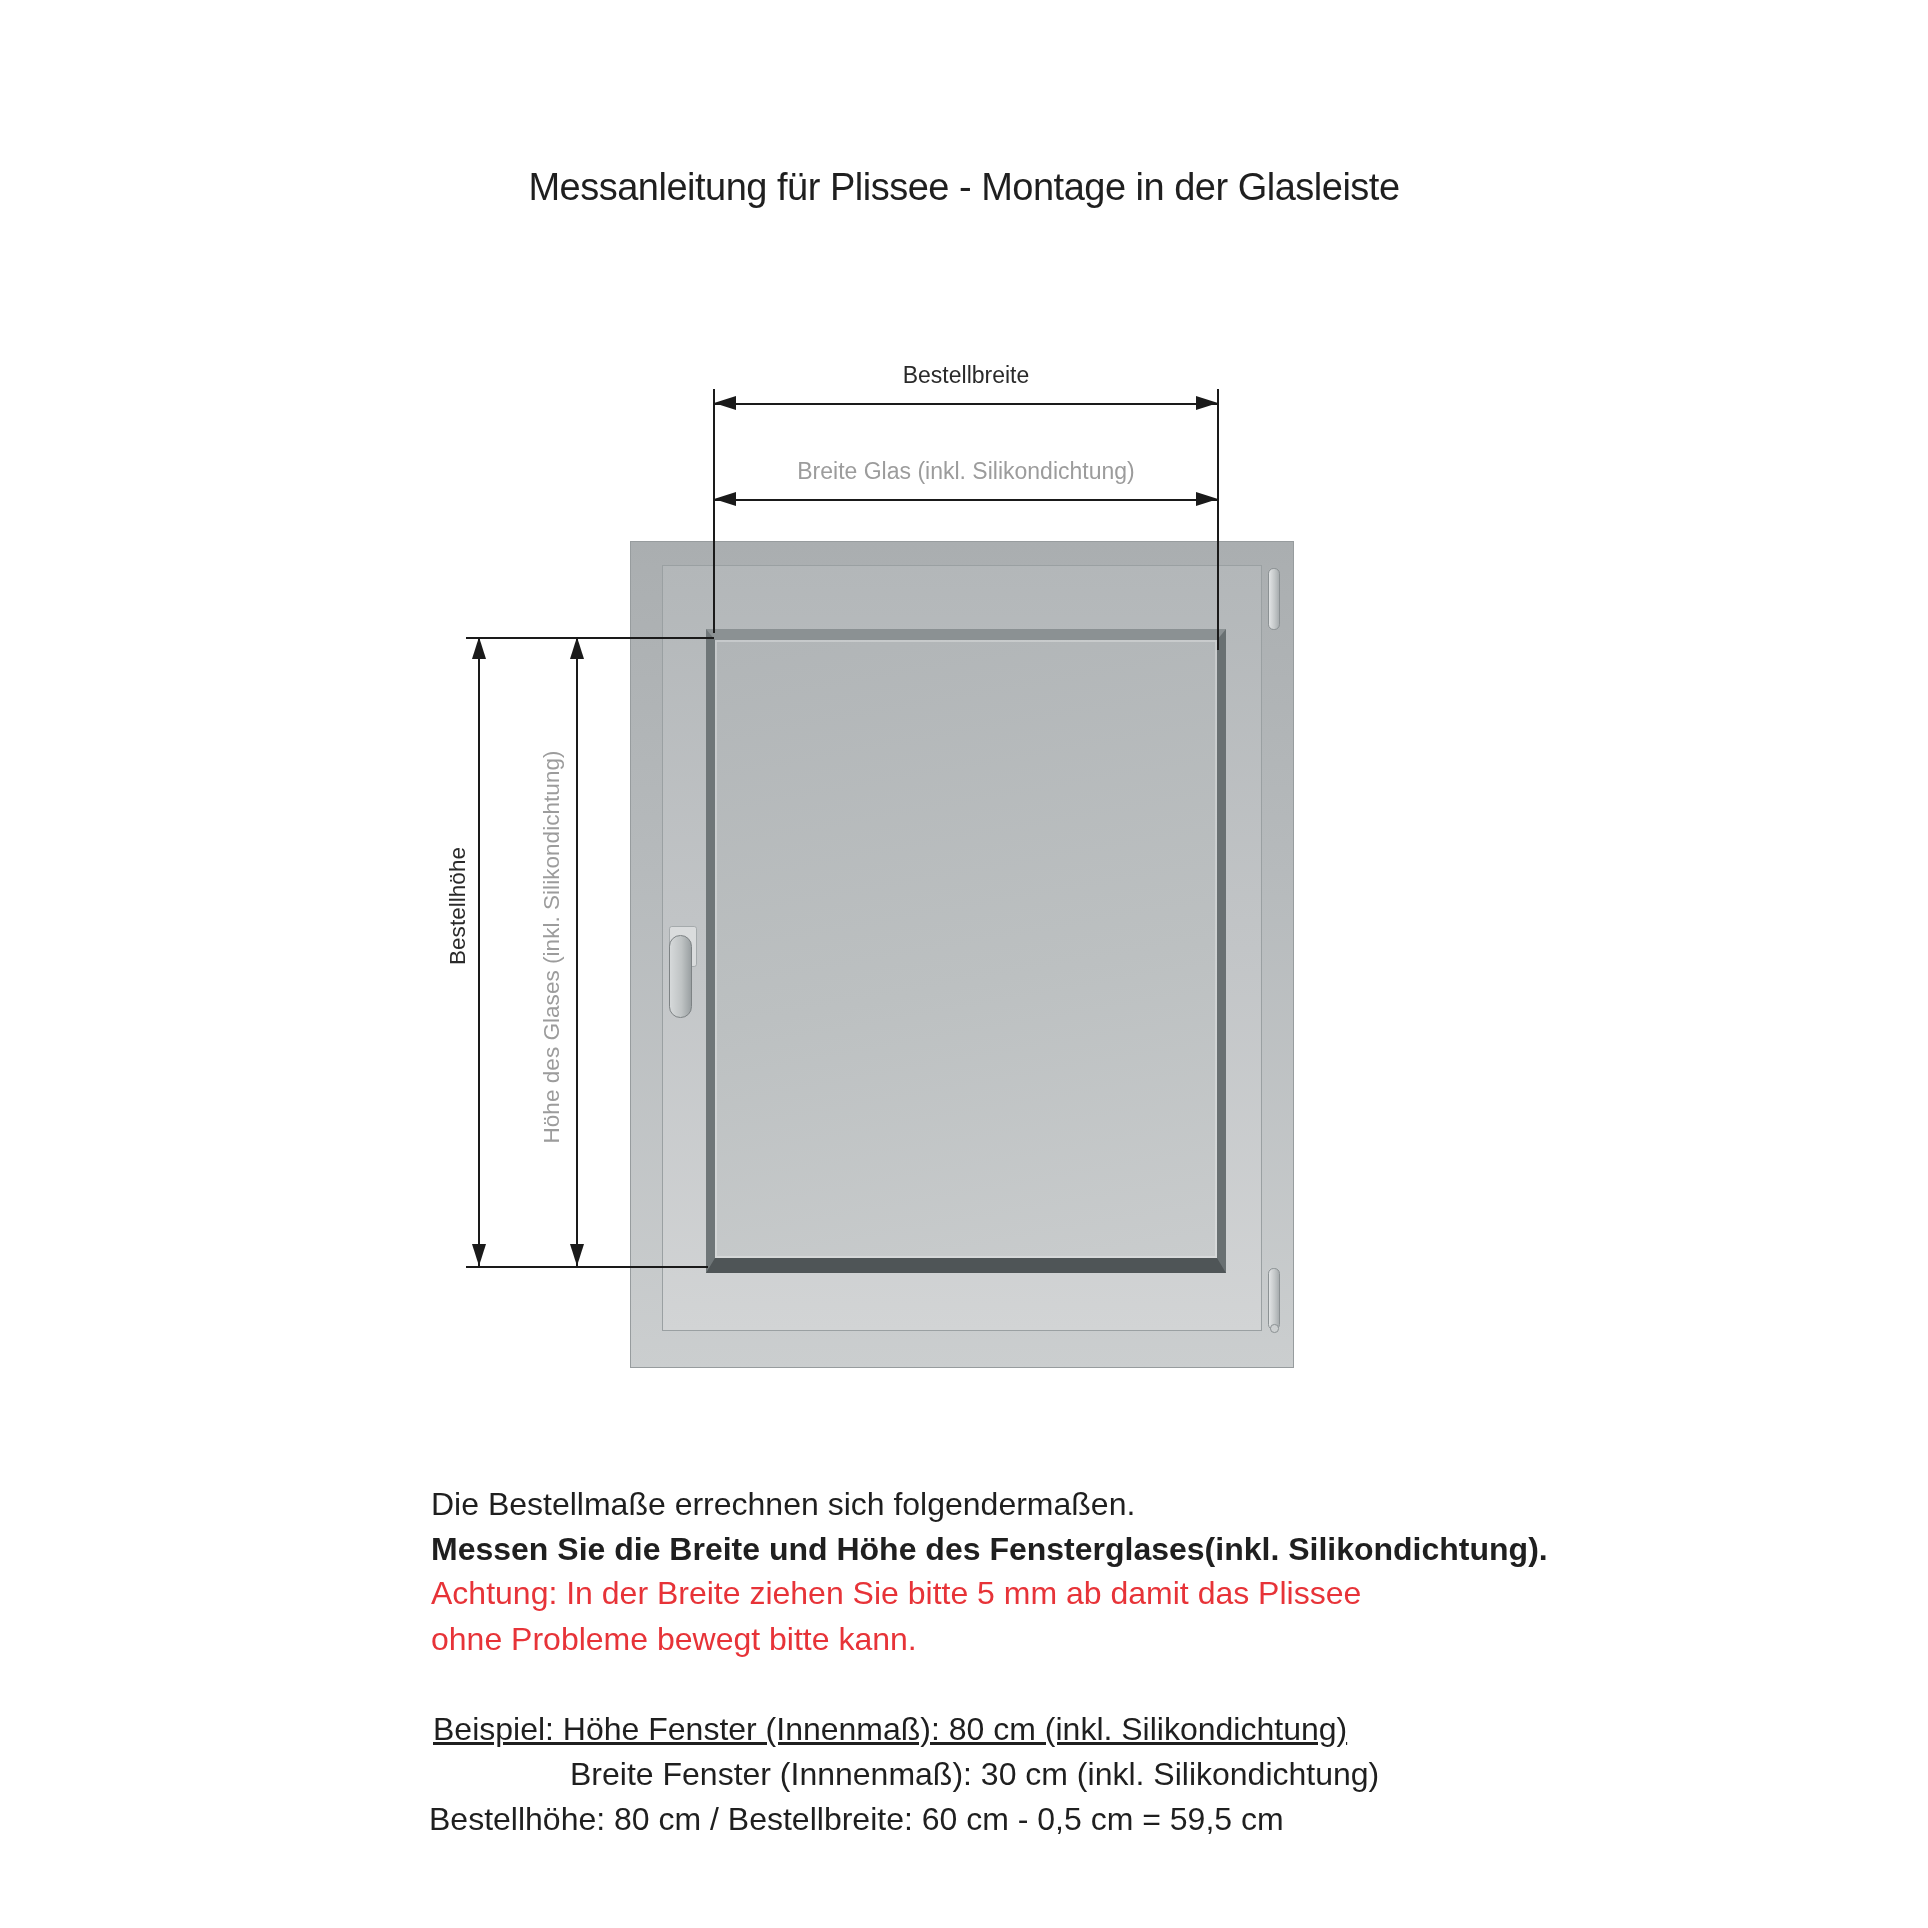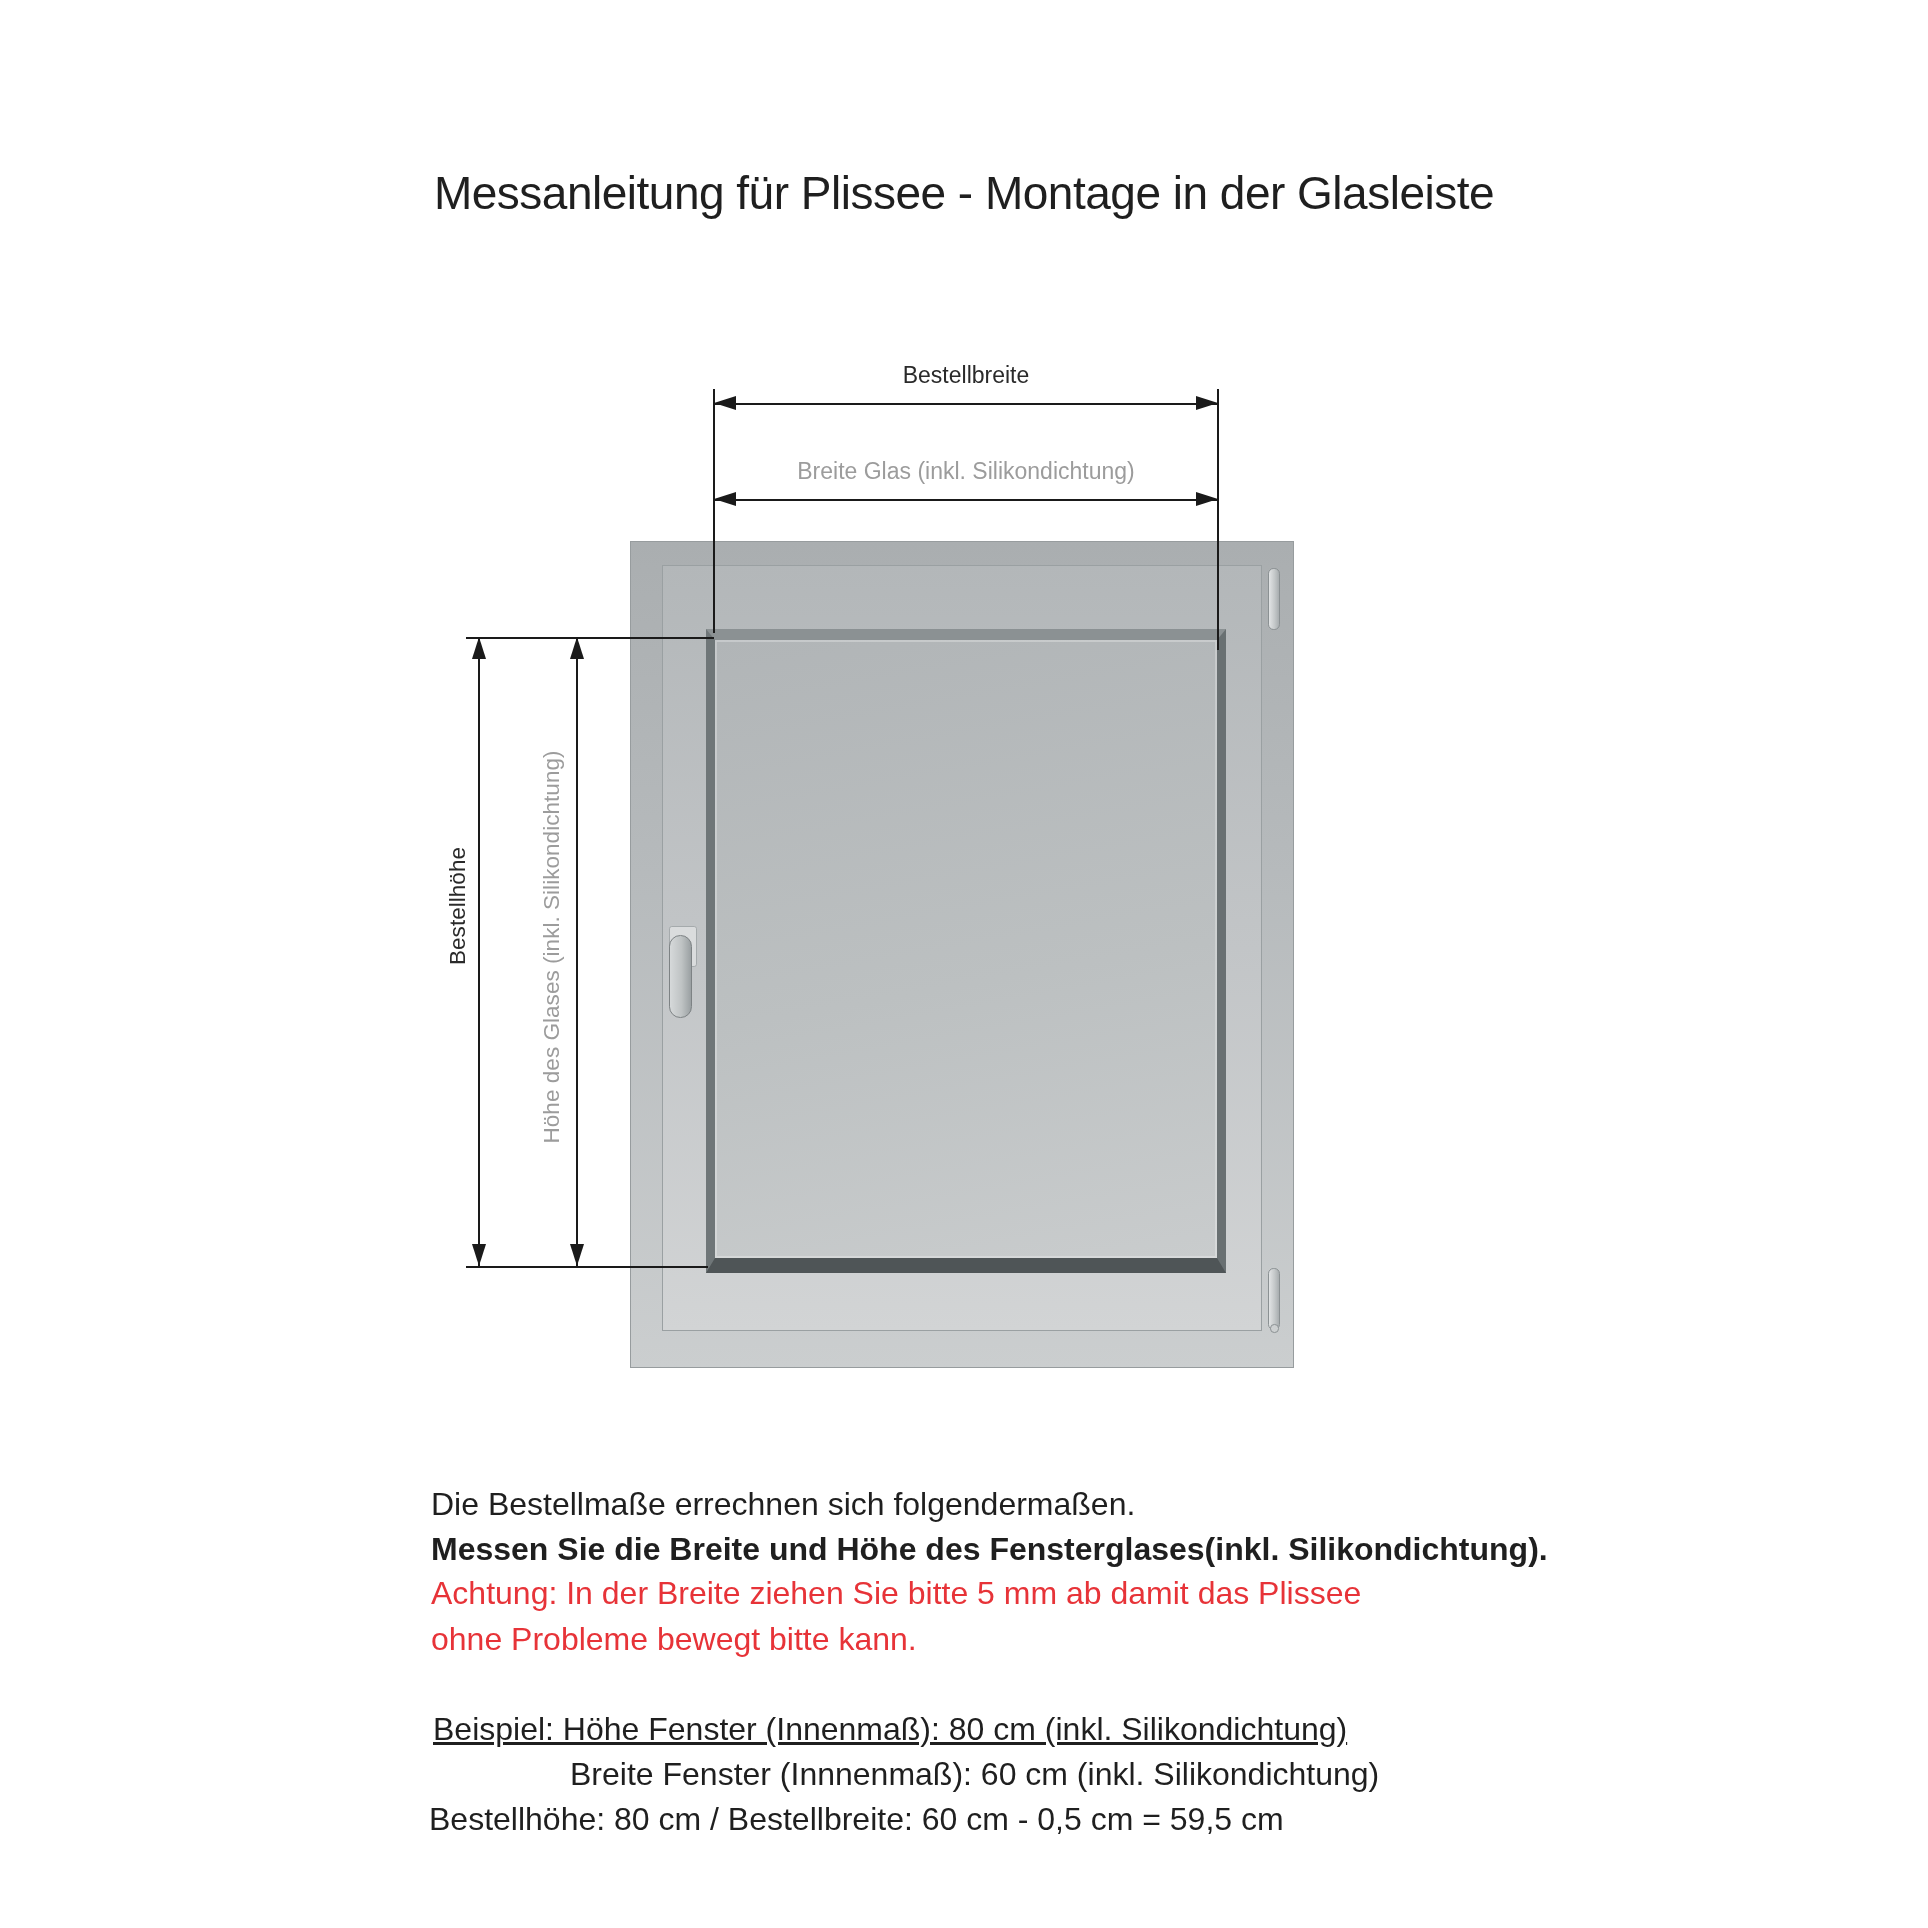--- a/index.html
+++ b/index.html
@@ -4,21 +4,21 @@
 <style>
   :root{
     --red:#e73338; --text:#1f1f1f; --gray:#9c9c9c; --dim:#1a1a1a;
   }
   html,body{margin:0;padding:0;background:#fff;}
   body{width:1928px;height:1928px;position:relative;overflow:hidden;
        font-family:"Liberation Sans","DejaVu Sans",sans-serif;}
   .abs{position:absolute;}
 
   
-  .title{left:0;right:0;top:166px;text-align:center;font-size:46px;
+  .title{left:0;right:0;top:166px;text-align:center;font-size:38px;
          color:var(--text);letter-spacing:-0.5px;}
 
   
   .window-frame{left:630px;top:541px;width:664px;height:827px;
     background:linear-gradient(180deg,#aaaeb0 0%,#b6babc 40%,#cbcecf 100%);
     border:0.9px solid #979c9e;box-sizing:border-box;}
   .window-sash{left:31px;top:22.6px;width:600px;height:766px;
     background:linear-gradient(180deg,#b3b7b9 0%,#c2c5c7 50%,#d2d4d5 100%);
     border:0.9px solid #9aa0a2;box-sizing:border-box;}
   .glass-unit{left:706px;top:629px;width:520px;height:644px;box-sizing:border-box;
@@ -118,15 +118,15 @@
 
 <div class="abs vlabel lbl-bh">Bestellhöhe</div>
 <div class="abs vlabel lbl-hg">Höhe des Glases (inkl. Silikondichtung)</div>
 
 <div class="abs bodyline l1">Die Bestellmaße errechnen sich folgendermaßen.</div>
 <div class="abs bodyline l2">Messen Sie die Breite und Höhe des Fensterglases(inkl. Silikondichtung).</div>
 <div class="abs bodyline red l3">Achtung: In der Breite ziehen Sie bitte 5 mm ab damit das Plissee</div>
 <div class="abs bodyline red l4">ohne Probleme bewegt bitte kann.</div>
 
 <div class="abs bodyline e1">Beispiel: Höhe Fenster (Innenmaß): 80 cm (inkl. Silikondichtung)</div>
-<div class="abs bodyline e2">Breite Fenster (Innnenmaß): 60 cm  (inkl. Silikondichtung)</div>
+<div class="abs bodyline e2">Breite Fenster (Innnenmaß): 30 cm  (inkl. Silikondichtung)</div>
 <div class="abs bodyline e3">Bestellhöhe: 80 cm / Bestellbreite: 60 cm  - 0,5 cm = 59,5 cm</div>
 
 
 </body></html>

